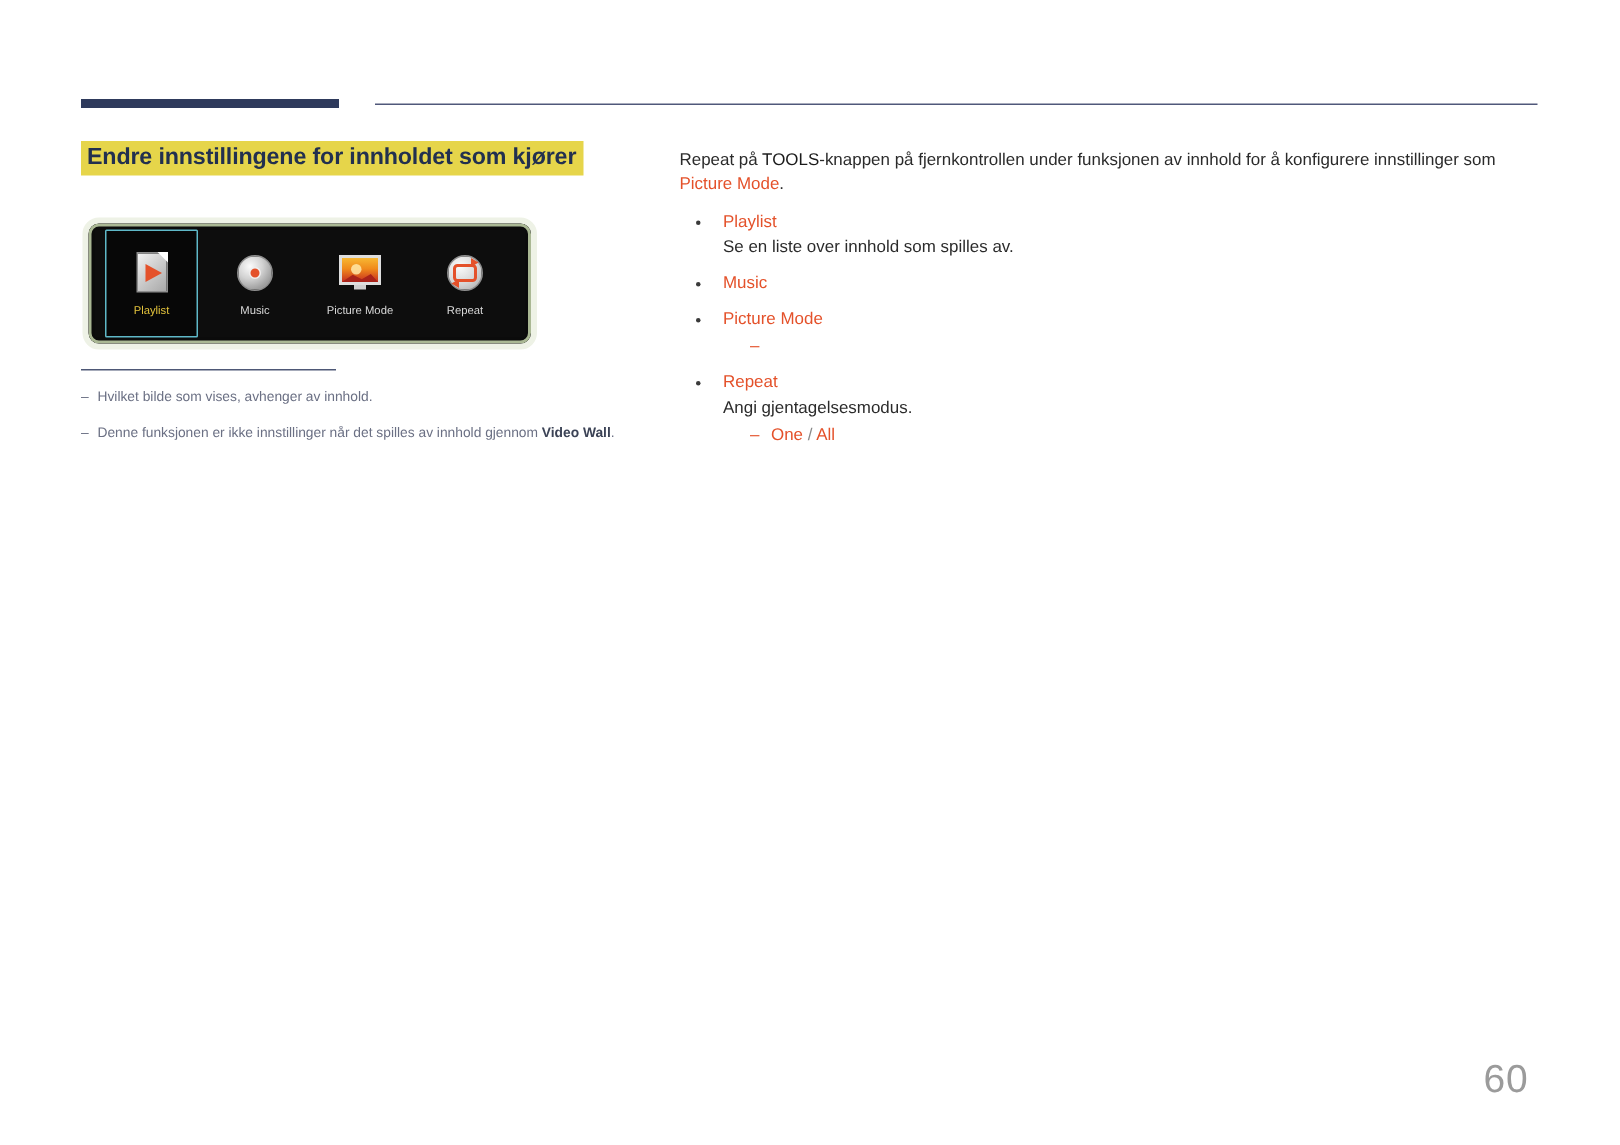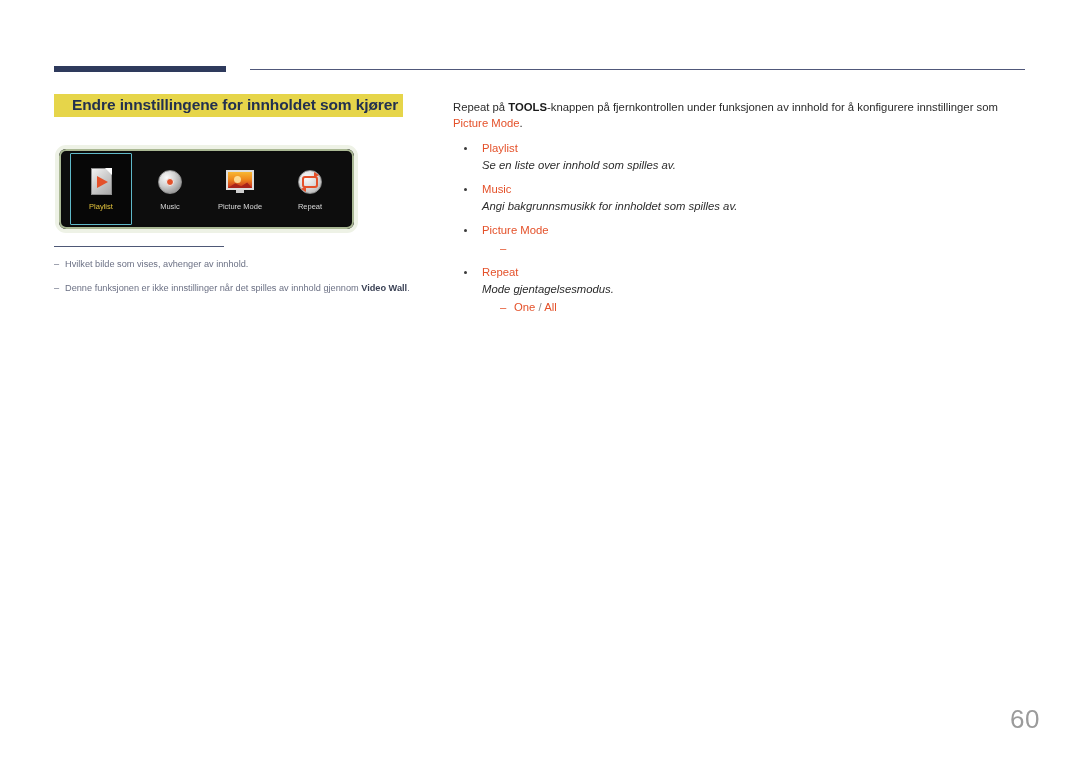--- a/index.html
+++ b/index.html
@@ -46,21 +46,21 @@
     top: 94px;
     width: 380px;
   }
   .page-title {
     display: inline-block;
     background: #e6d54a;
     color: #22304f;
     font-size: 15.5px;
     font-weight: bold;
     line-height: 20px;
-    padding: 1px 5px 2px 18px;
+    padding: 1px 5px 2px 4px;
     letter-spacing: -0.1px;
     white-space: nowrap;
   }
 
   
   .osd-figure {
     position: absolute;
     left: 55px;
     top: 145px;
     width: 303px;
@@ -265,21 +265,21 @@
     left: 453px;
     top: 99px;
     width: 572px;
   }
   .intro {
     font-size: 11.3px;
     line-height: 16px;
     color: #2b2b2b;
     margin: 0 0 9px 0;
   }
-  .intro b { font-weight: bold; color: #1a1a1a; }
+  .intro b { font-weight: normal; color: #1a1a1a; }
   .accent { color: #e4512a; }
 
   ul.bullets { list-style: none; margin: 0; padding: 0; }
   li.bullet {
     position: relative;
     padding-left: 29px;
     margin-bottom: 8px;
   }
   li.bullet::before {
     content: "";
@@ -293,41 +293,40 @@
   .b-title {
     font-size: 11.3px;
     line-height: 16px;
     color: #e4512a;
     margin-bottom: 1px;
   }
   .b-desc {
     font-size: 11.3px;
     line-height: 16px;
     color: #2b2b2b;
-    font-style: italic;
   }
   .sub {
     display: flex;
     font-size: 11.3px;
     line-height: 16px;
     margin-top: 2px;
     padding-left: 18px;
     color: #e4512a;
   }
   .sub .sdash {
     width: 14px;
     flex: none;
     color: #e4512a;
   }
   .sub .sep { color: #8a8a8a; }
 
   
   .page-num {
     position: absolute;
-    right: 40px;
+    right: 61px;
     top: 704px;
     font-size: 26px;
     color: #9b9b9b;
     line-height: 30px;
     letter-spacing: 0.5px;
   }
 </style>
 </head>
 <body>
 
@@ -405,33 +404,32 @@
 
   <ul class="bullets">
 
     <li class="bullet">
       <div class="b-title">Playlist</div>
       <div class="b-desc">Se en liste over innhold som spilles av.</div>
     </li>
 
     <li class="bullet">
       <div class="b-title">Music</div>
-      <div class="b-desc">Angi bakgrunnsmusikk for innholdet som spilles av.</div>
     </li>
 
     <li class="bullet">
       <div class="b-title">Picture Mode</div>
       <div class="sub">
         <span class="sdash">‒</span>
       </div>
     </li>
 
     <li class="bullet">
       <div class="b-title">Repeat</div>
-      <div class="b-desc">Mode gjentagelsesmodus.</div>
+      <div class="b-desc">Angi gjentagelsesmodus.</div>
       <div class="sub">
         <span class="sdash">‒</span>
         <span><span>One</span><span class="sep"> / </span><span>All</span></span>
       </div>
     </li>
 
   </ul>
 </div>
 
 <div class="page-num">60</div>

